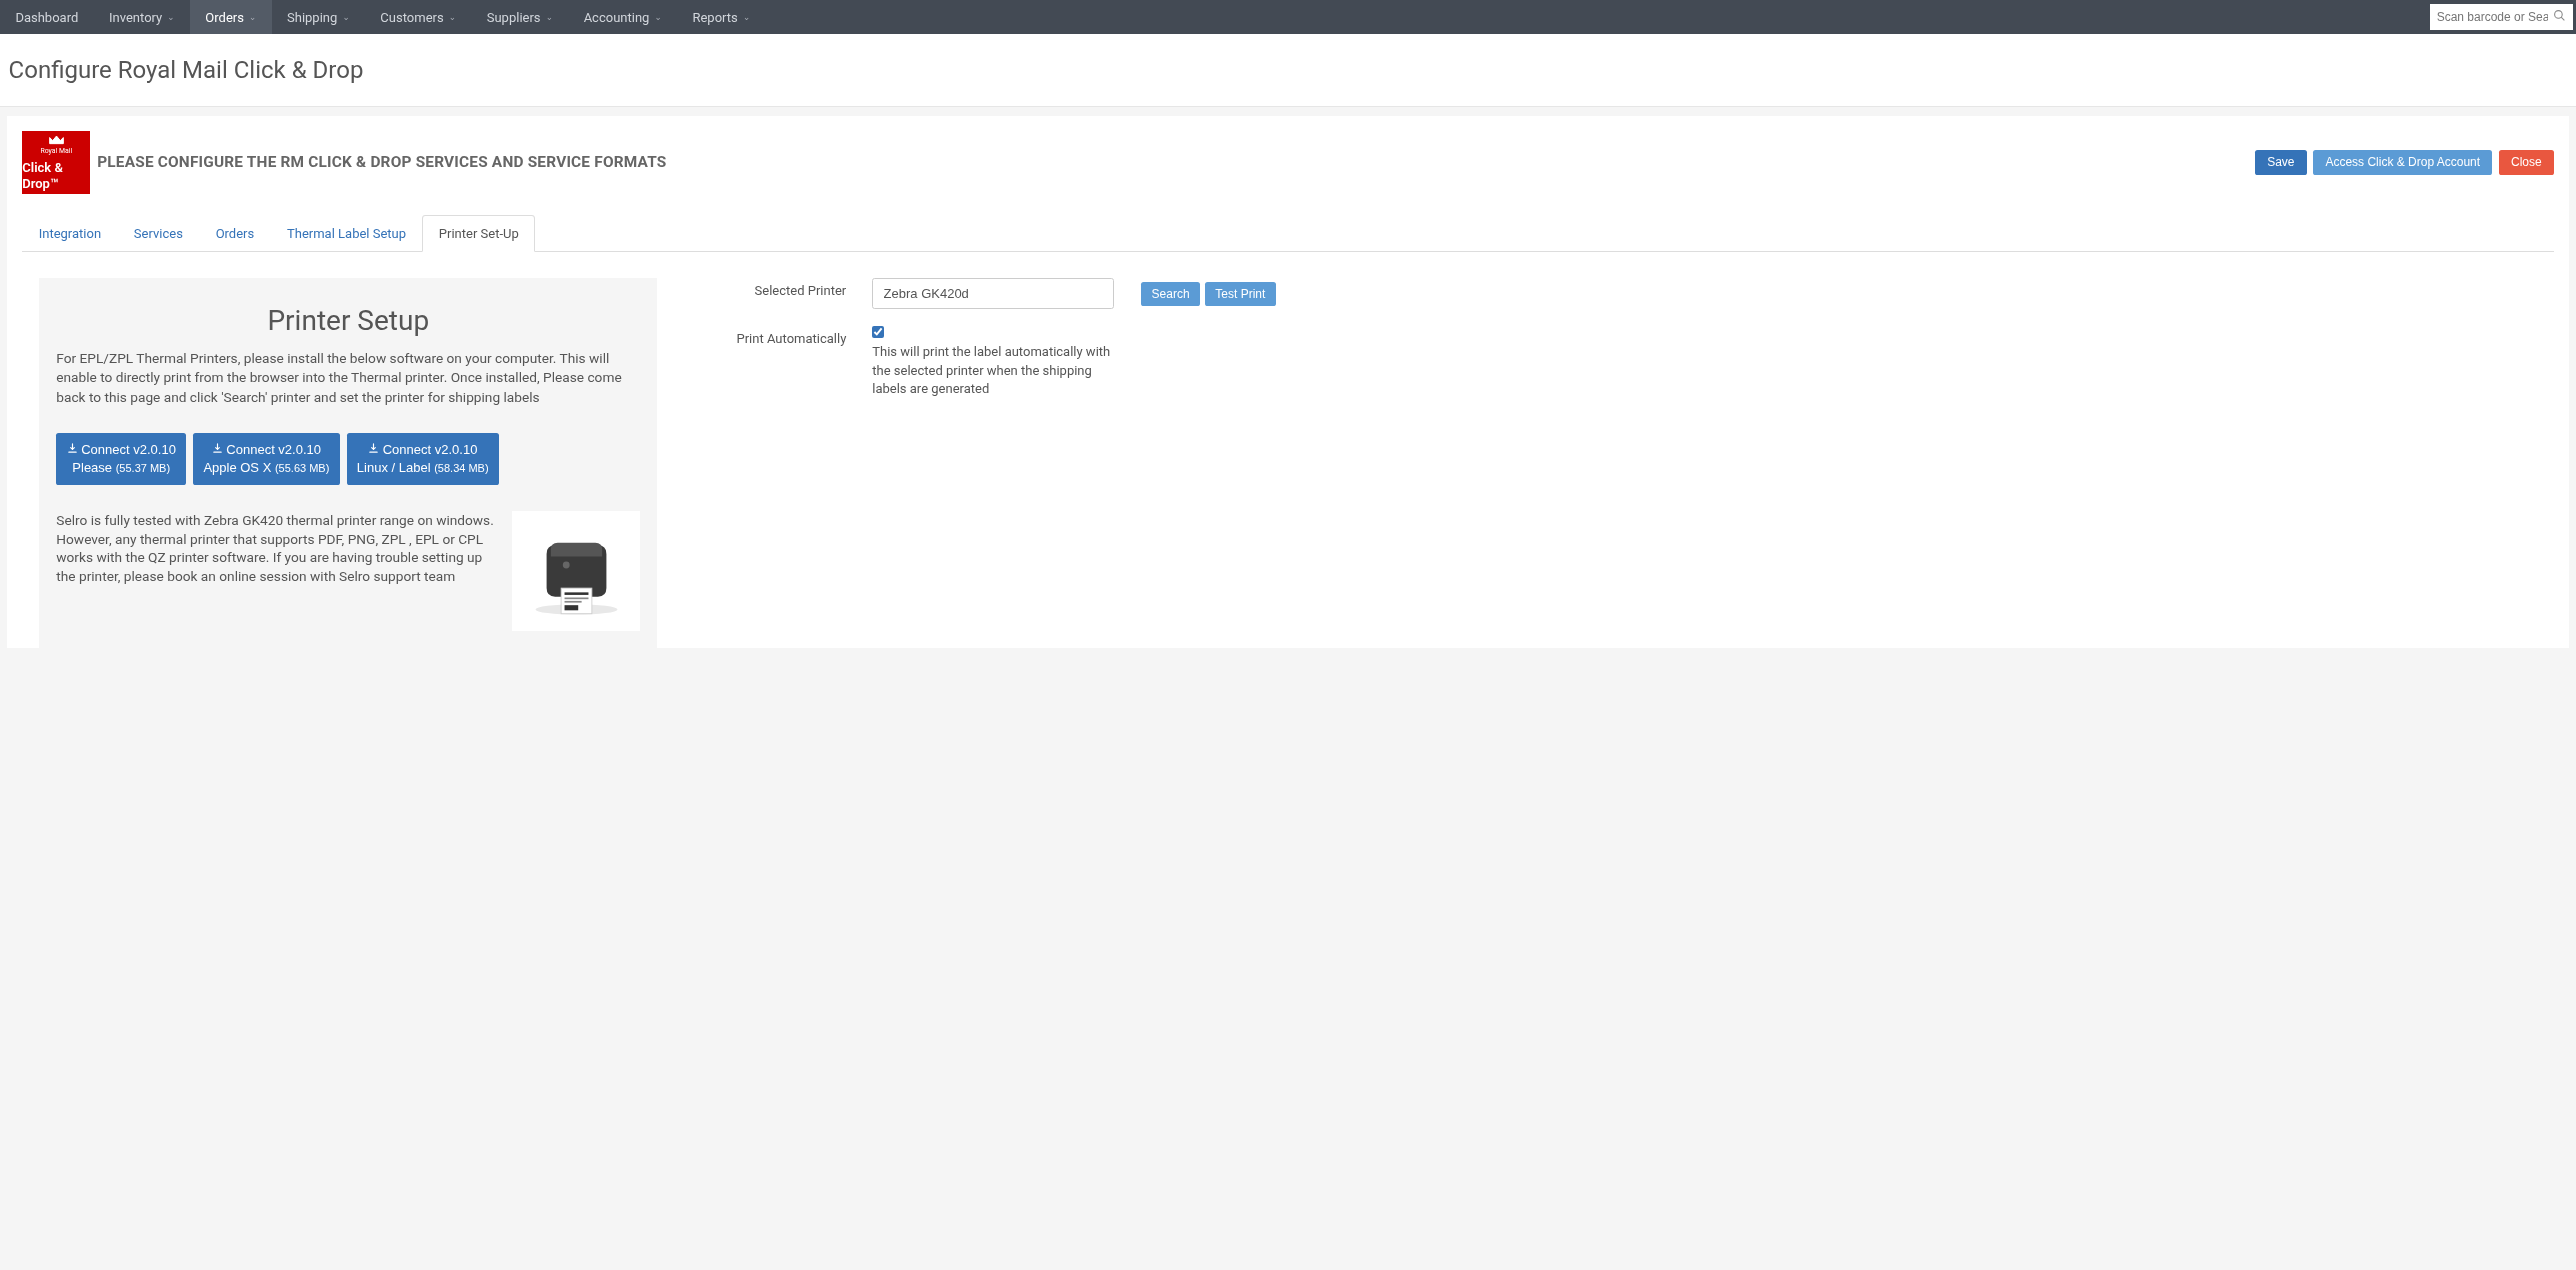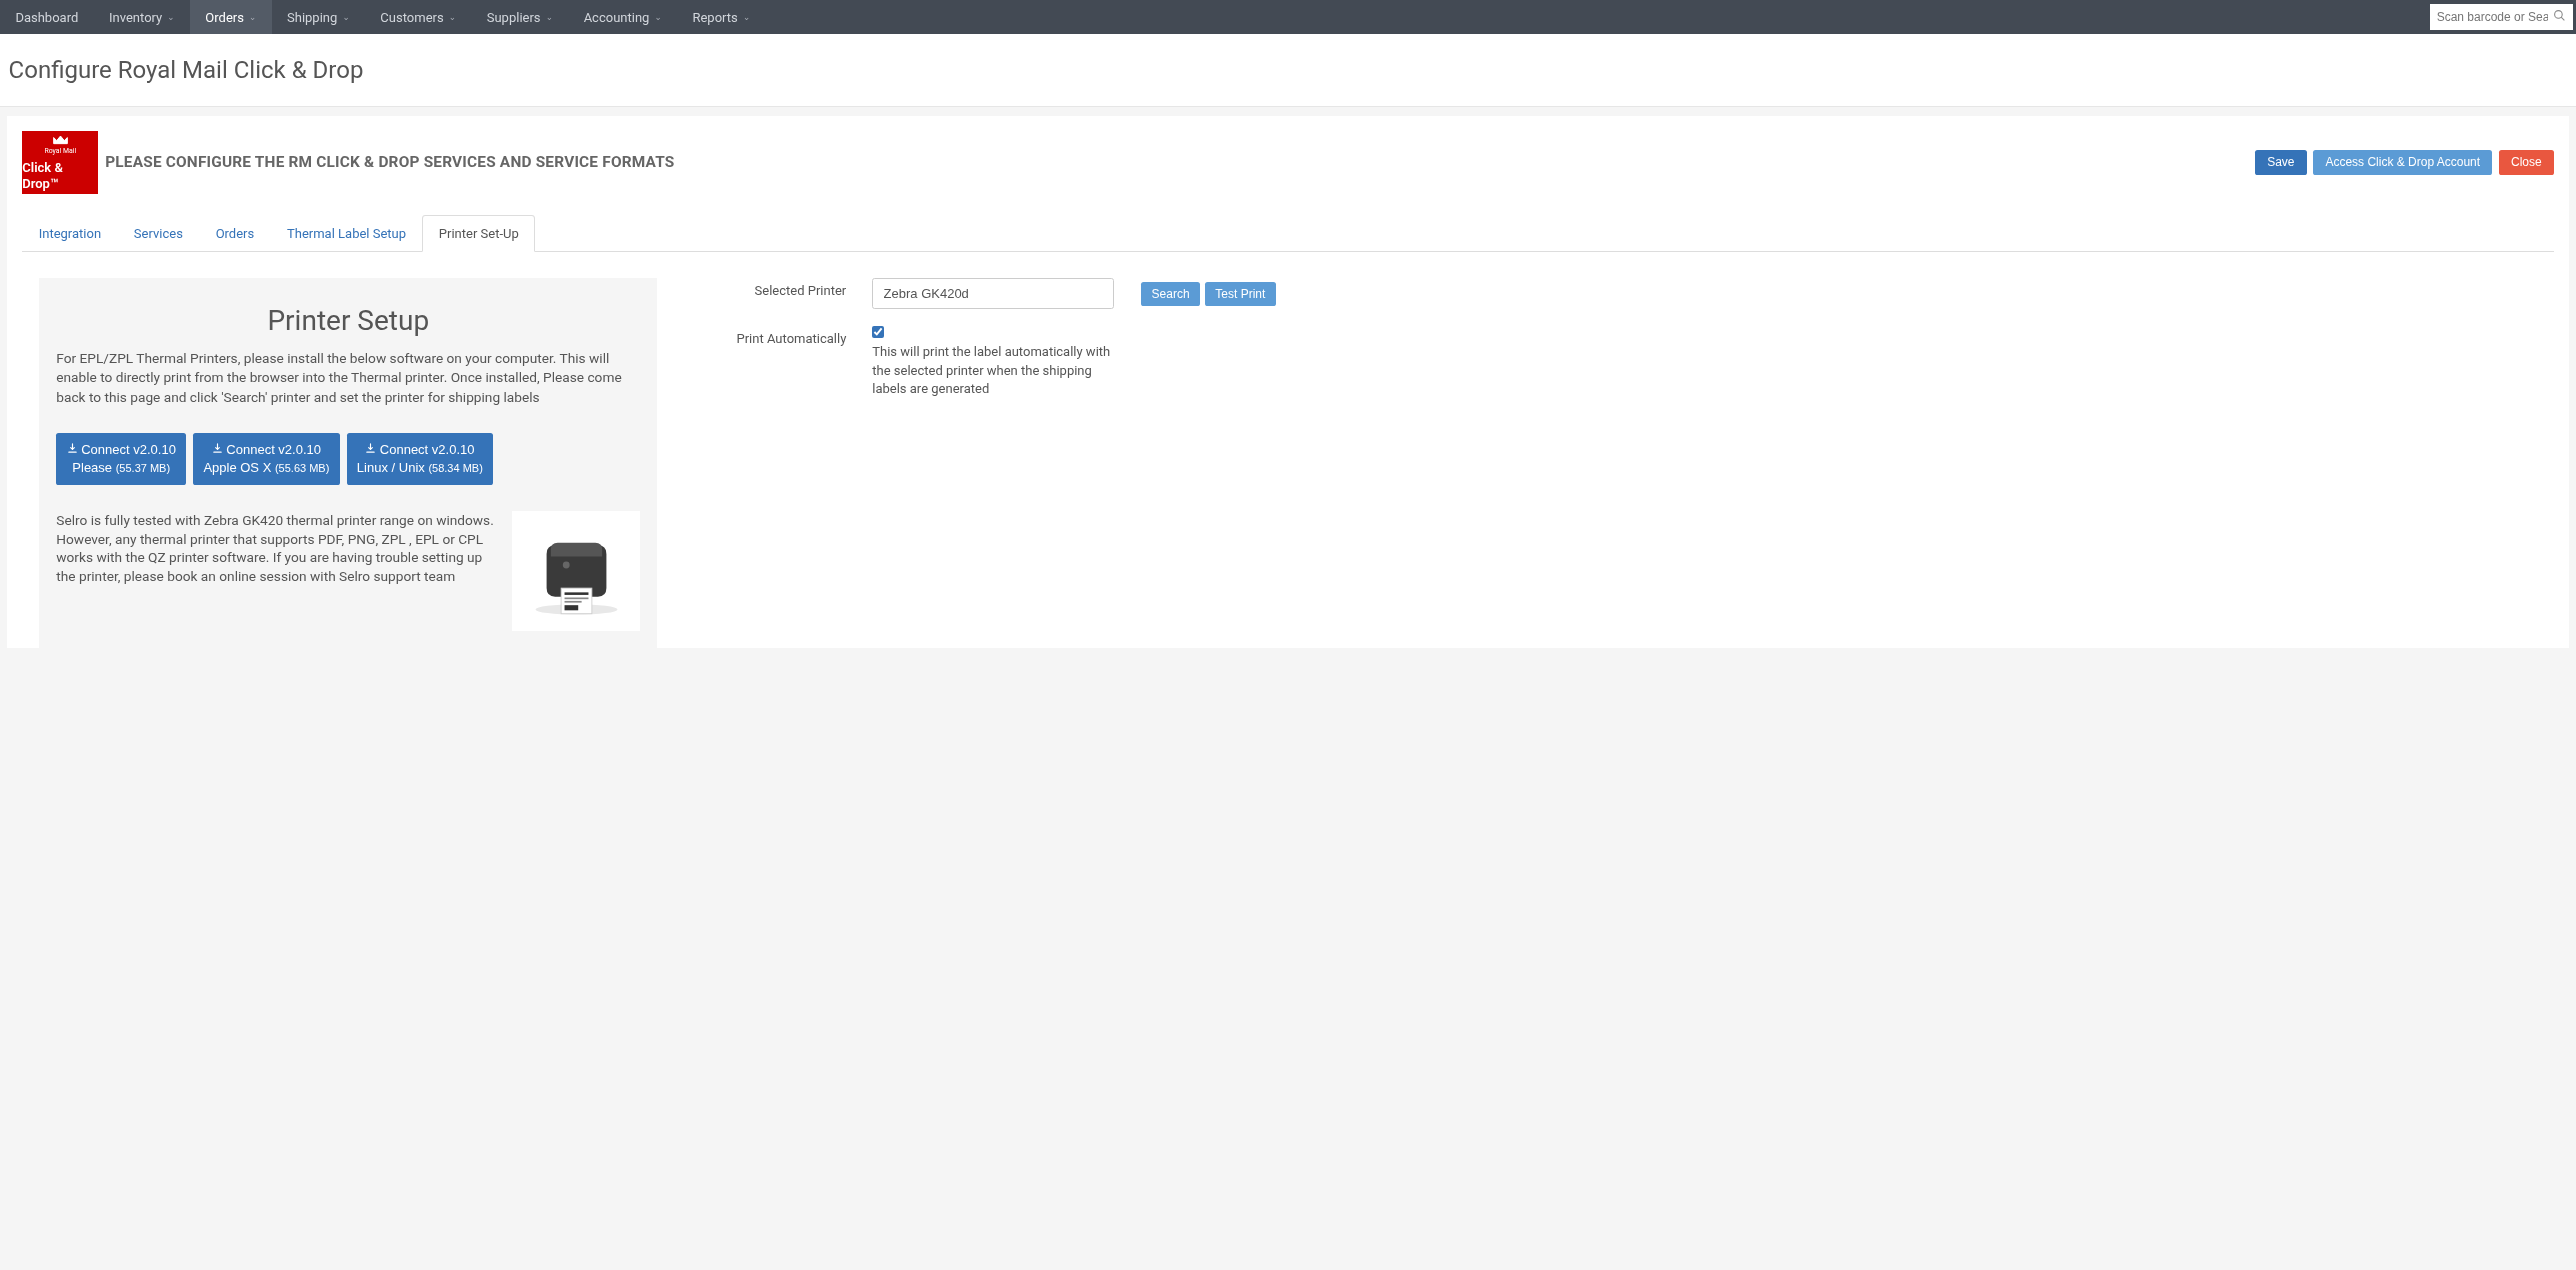--- a/index.html
+++ b/index.html
@@ -66,21 +66,21 @@
       background: #fff;
       padding: 15.4px 15.4px 0 15.4px;
     }
     .card-header {
       display: flex;
       align-items: center;
       gap: 6.9px;
       margin-bottom: 20.6px;
     }
     .logo-box {
-      width: 76px;
+      width: 68px;
       height: 63px;
       background: #cc0000;
       color: #fff;
       display: flex;
       flex-direction: column;
       align-items: center;
       justify-content: center;
       font-size: 8.6px;
       line-height: 1.2;
     }
@@ -326,21 +326,21 @@
             <span>Apple OS X</span>
             <span class="size">(55.63 MB)</span>
           </button>
           <button class="dl-btn">
             <span>
               <svg width="11" height="11" viewBox="0 0 24 24" fill="currentColor">
                   <path d="M12 2v12m0 0l-4-4m4 4l4-4M4 20h16" stroke="#fff" stroke-width="2.5" fill="none" stroke-linecap="round"></path>
                 </svg>
             </span>
             <span>Connect v2.0.10</span><br>
-            <span>Linux / Unix</span>
+            <span>Linux / Label</span>
             <span class="size">(58.34 MB)</span>
           </button>
         </div>
         <div class="info-row">
           <div class="info-text">Selro is fully tested with Zebra GK420 thermal printer range on windows. However, any thermal printer that supports PDF, PNG, ZPL , EPL or CPL works with the QZ printer software. If you are having trouble setting up the printer, please book an online session with Selro support team</div>
           <div class="printer-img">
             <svg class="printer-svg" viewBox="0 0 120 110">
               <ellipse cx="60" cy="100" rx="48" ry="6" fill="#e8e8e8"></ellipse>
               <path d="M25 35 Q25 25 35 25 L85 25 Q95 25 95 35 L95 75 Q95 85 85 85 L35 85 Q25 85 25 75 Z" fill="#3a3a3a"></path>
               <path d="M30 30 Q30 22 38 22 L82 22 Q90 22 90 30 L90 38 L30 38 Z" fill="#555"></path>

